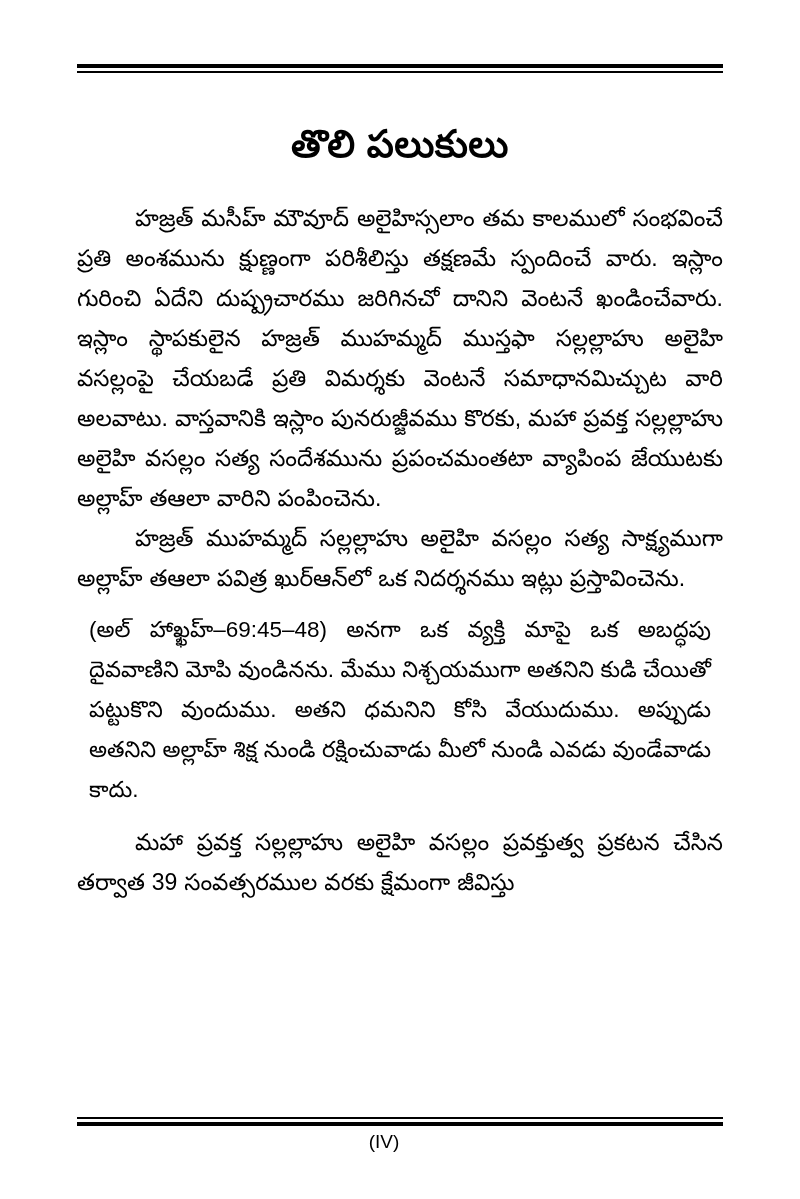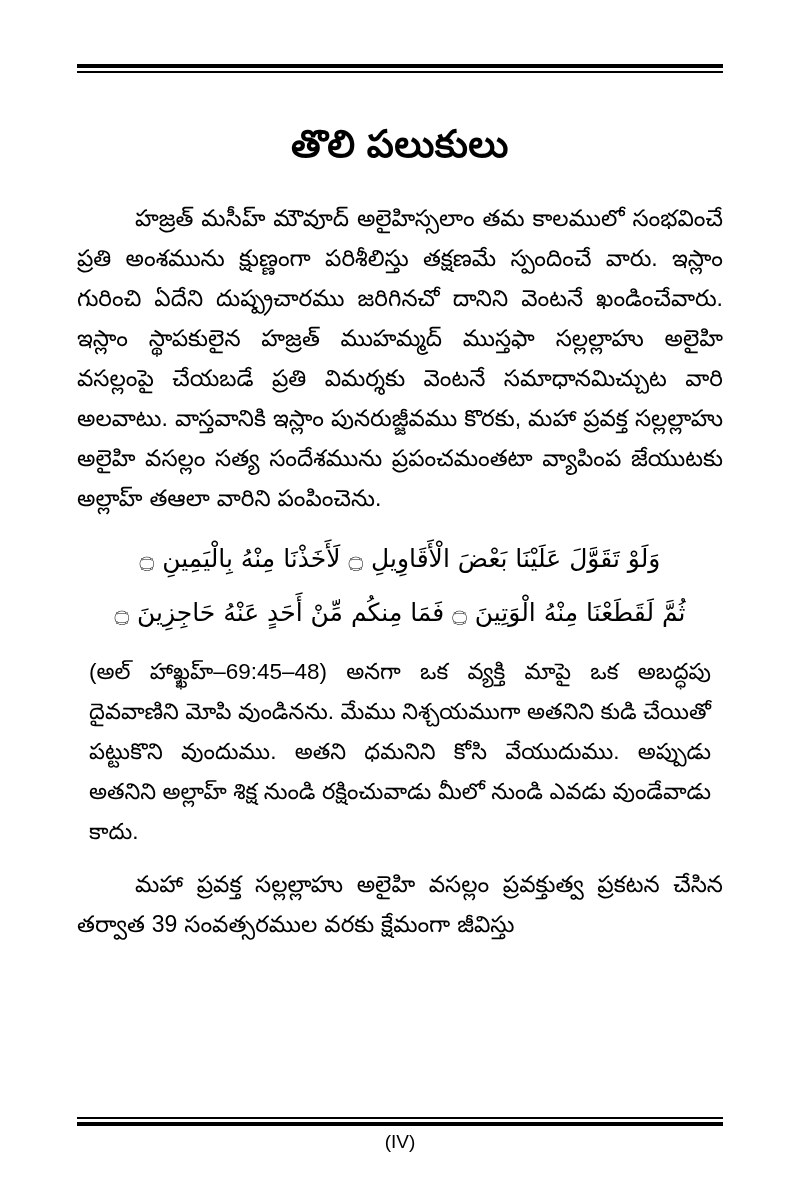--- a/index.html
+++ b/index.html
@@ -105,21 +105,21 @@
     text-align: justify;
     text-align-last: left;
     color: #000000;
     margin: 12px;
   }
 
   
   .page-number {
     position: absolute;
     top: 1131px;
-    left: 77px;
+    left: 61px;
     width: 646px;
     text-align: center;
     font-family: "Liberation Sans", "DejaVu Sans", sans-serif;
     font-size: 19px;
     color: #000000;
   }
 </style>
 </head>
 <body>
 
@@ -130,25 +130,22 @@
     <div class="rule-gap-a"></div>
     <div class="rule-thin"></div>
   </div>
 
   <h1 class="doc-title">తొలి పలుకులు</h1>
 
   <div class="content">
 
     <p class="para indent">హజ్రత్ మసీహ్ మౌవూద్ అలైహిస్సలాం తమ కాలములో సంభవించే ప్రతి అంశమును క్షుణ్ణంగా పరిశీలిస్తు తక్షణమే స్పందించే వారు. ఇస్లాం గురించి ఏదేని దుష్ప్రచారము జరిగినచో దానిని వెంటనే ఖండించేవారు. ఇస్లాం స్థాపకులైన హజ్రత్ ముహమ్మద్ ముస్తఫా సల్లల్లాహు అలైహి వసల్లంపై చేయబడే ప్రతి విమర్శకు వెంటనే సమాధానమిచ్చుట వారి అలవాటు. వాస్తవానికి ఇస్లాం పునరుజ్జీవము కొరకు, మహా ప్రవక్త సల్లల్లాహు అలైహి వసల్లం సత్య సందేశమును ప్రపంచమంతటా వ్యాపింప జేయుటకు అల్లాహ్ తఆలా వారిని పంపించెను.</p>
 
+    <p class="para indent">హజ్రత్ ముహమ్మద్ సల్లల్లాహు అలైహి వసల్లం సత్య సాక్ష్యముగా అల్లాహ్ తఆలా పవిత్ర ఖుర్ఆన్‌లో ఒక నిదర్శనము ఇట్లు ప్రస్తావించెను.</p>
 
-    <div class="verse-block">
-      <div class="verse-line">وَلَوْ تَقَوَّلَ عَلَيْنَا بَعْضَ الْأَقَاوِيلِ ۝ لَأَخَذْنَا مِنْهُ بِالْيَمِينِ ۝</div>
-      <div class="verse-line">ثُمَّ لَقَطَعْنَا مِنْهُ الْوَتِينَ ۝ فَمَا مِنكُم مِّنْ أَحَدٍ عَنْهُ حَاجِزِينَ ۝</div>
-    </div>
 
     <p class="citation-para">(అల్ హాఖ్ఖహ్–69:45–48) అనగా ఒక వ్యక్తి మాపై ఒక అబద్ధపు దైవవాణిని మోపి వుండినను. మేము నిశ్చయముగా అతనిని కుడి చేయితో పట్టుకొని వుందుము. అతని ధమనిని కోసి వేయుదుము. అప్పుడు అతనిని అల్లాహ్ శిక్ష నుండి రక్షించువాడు మీలో నుండి ఎవడు వుండేవాడు కాదు.</p>
 
     <p class="para indent">మహా ప్రవక్త సల్లల్లాహు అలైహి వసల్లం ప్రవక్తుత్వ ప్రకటన చేసిన తర్వాత 39 సంవత్సరముల వరకు క్షేమంగా జీవిస్తు</p>
 
   </div>
 
   <div class="rule-block footer">
     <div class="rule-thin"></div>
     <div class="rule-gap-b"></div>

